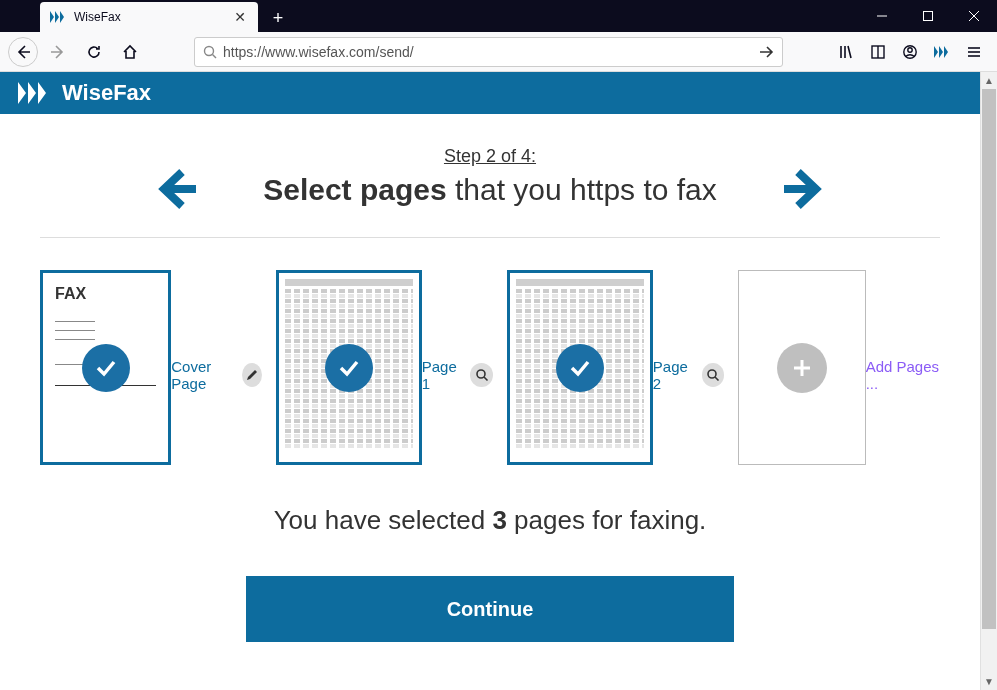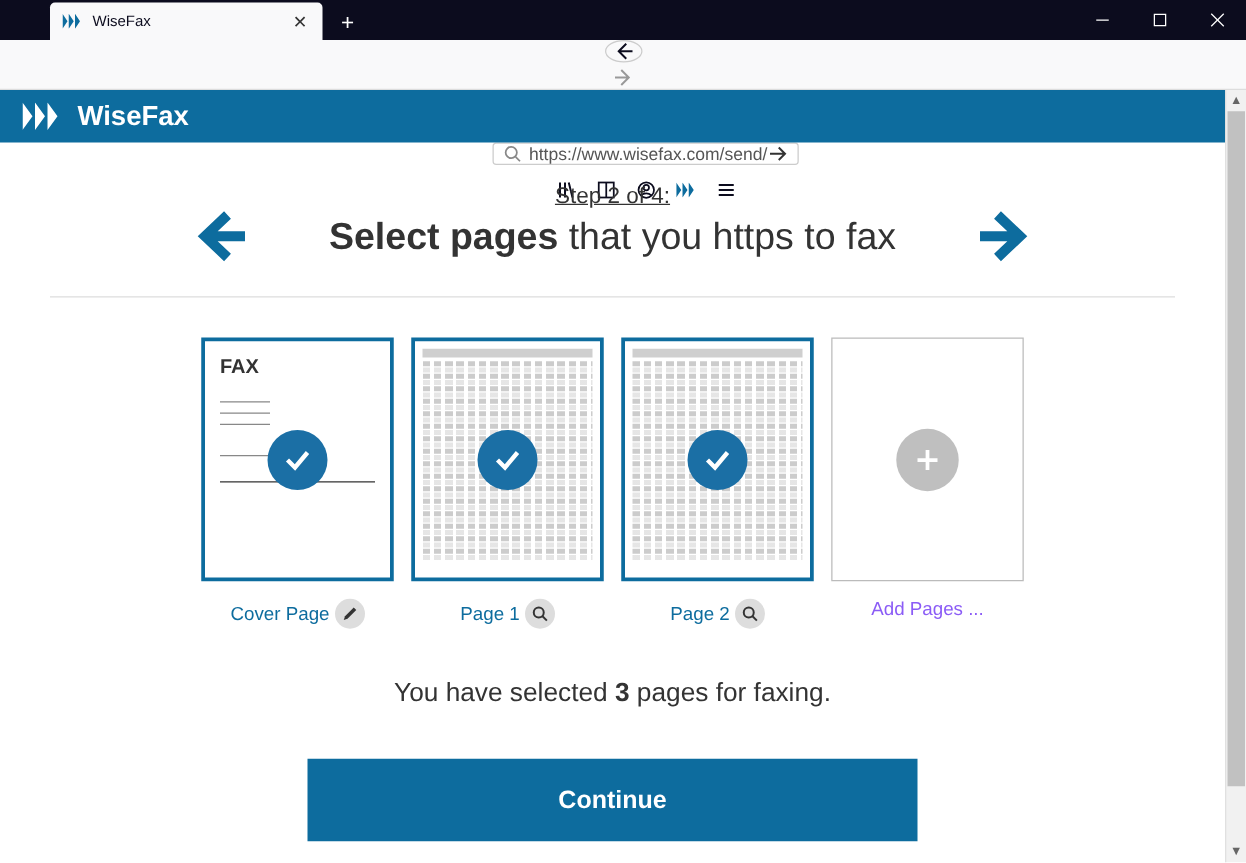--- a/index.html
+++ b/index.html
@@ -10,21 +10,21 @@
 .tab-strip { display: flex; align-items: flex-end; height: 32px; padding-left: 40px; }
 .tab { background: #f9f9fa; height: 30px; width: 218px; display: flex; align-items: center; padding: 0 10px; border-top-left-radius: 4px; border-top-right-radius: 4px; gap: 8px; margin-top: 2px; }
 .tab-favicon { width: 16px; height: 16px; display: flex; align-items: center; justify-content: center; }
 .tab-title { flex: 1; font-size: 12px; color: #0c0c1e; }
 .tab-close { width: 16px; height: 16px; display: flex; align-items: center; justify-content: center; color: #333; font-size: 14px; cursor: pointer; }
 .tab-add { width: 28px; height: 28px; display: flex; align-items: center; justify-content: center; color: #fff; font-size: 18px; cursor: pointer; margin-left: 6px; }
 .window-controls { margin-left: auto; display: flex; }
 .win-btn { width: 46px; height: 32px; display: flex; align-items: center; justify-content: center; color: #fff; cursor: pointer; }
 .win-btn svg { stroke: #fff; }
 
-.browser-toolbar { height: 40px; background: #f9f9fa; border-bottom: 1px solid #ddd; display: flex; align-items: center; padding: 0 8px; gap: 4px; flex-direction: column; }
+.browser-toolbar { height: 40px; background: #f9f9fa; border-bottom: 1px solid #ddd; display: flex; align-items: center; padding: 0 8px; gap: 4px; }
 .nav-btn { width: 32px; height: 32px; display: flex; align-items: center; justify-content: center; cursor: pointer; color: #0c0c1e; border-radius: 4px; }
 .nav-btn.back { border: 1px solid #ccc; border-radius: 50%; width: 30px; height: 30px; }
 .nav-btn.disabled { color: #999; }
 .urlbar { flex: 1; height: 30px; border: 1px solid #ccc; border-radius: 3px; background: #fff; display: flex; align-items: center; padding: 0 8px; margin: 0 8px 0 44px; }
 .urlbar-icon { color: #888; margin-right: 6px; }
 .urlbar-text { flex: 1; font-size: 14px; color: #555; }
 .urlbar-go { color: #333; }
 .toolbar-right { display: flex; gap: 2px; padding-left: 36px; }
 .toolbar-right .nav-btn { width: 30px; }
 
@@ -44,41 +44,41 @@
 .wizard { padding: 32px 40px 0; width: 980px; }
 .wizard-header { position: relative; text-align: center; border-bottom: 1px solid #ddd; padding-bottom: 30px; }
 .step-text { font-size: 18px; color: #333; text-decoration: underline; }
 .wizard-title { font-size: 30px; color: #333; margin-top: 6px; font-weight: 400; }
 .wizard-title strong { font-weight: 700; margin-top: 36px; }
 .nav-arrow { position: absolute; top: 22px; cursor: pointer; }
 .nav-arrow.left { left: 116px; }
 .nav-arrow.right { right: 116px; }
 
 .pages-row { display: flex; justify-content: center; gap: 14px; margin-top: 32px; }
-.page-item { display: flex; flex-direction: column; align-items: center; }
+.page-item { display: flex; flex-direction: row; align-items: center; }
 .page-thumb { width: 154px; height: 195px; border: 3px solid #0d6c9e; background: #fff; position: relative; cursor: pointer; }
 .page-thumb.add { border: 1px solid #bbb; display: flex; align-items: center; justify-content: center; }
 .selected-check { position: absolute; top: 50%; left: 50%; transform: translate(-50%, -50%); width: 48px; height: 48px; border-radius: 50%; background: #1b6fa5; display: flex; align-items: center; justify-content: center; }
 .add-circle { width: 50px; height: 50px; border-radius: 50%; background: #bfbfbf; display: flex; align-items: center; justify-content: center; }
 .page-label-row { display: flex; align-items: center; gap: 4px; margin-top: 14px; }
 .page-label { font-size: 15px; color: #0d6c9e; }
 .page-label.muted { color: #8b5cf6; }
 .round-btn { width: 24px; height: 24px; border-radius: 50%; background: #ddd; display: flex; align-items: center; justify-content: center; cursor: pointer; }
 
 
 .doc-cover { padding: 12px; font-size: 6px; color: #333; text-align: left; }
 .doc-cover .hdr { font-size: 16px; font-weight: 700; margin-bottom: 18px; }
 .doc-cover .line { width: 40px; border-top: 1px solid #888; margin: 8px 0; }
 .doc-cover .full-line { width: 100%; border-top: 1px solid #333; margin: 20px 0; }
 .doc-form { padding: 6px; display: flex; flex-direction: column; gap: 1px; }
 .doc-form .row { height: 4px; background: repeating-linear-gradient(90deg, #999 0, #999 6px, transparent 6px, transparent 9px); opacity: .5; }
 .doc-form .row.alt { opacity: .25; }
 .doc-form .header-row { height: 7px; background: #bbb; opacity: .7; margin-bottom: 2px; }
 
-.summary { text-align: center; font-size: 21px; color: #333; margin-top: 40px; }
+.summary { text-align: center; font-size: 26px; color: #333; margin-top: 40px; }
 .summary strong { font-weight: 700; }
 
 .continue-btn { display: block; margin: 40px auto 0; width: 488px; height: 66px; background: #0d6c9e; color: #fff; font-size: 20px; font-weight: 700; border: none; cursor: pointer; }
 
 svg { display: block; }
 </style>
 </head>
 <body>
 
 <div class="browser-titlebar">

